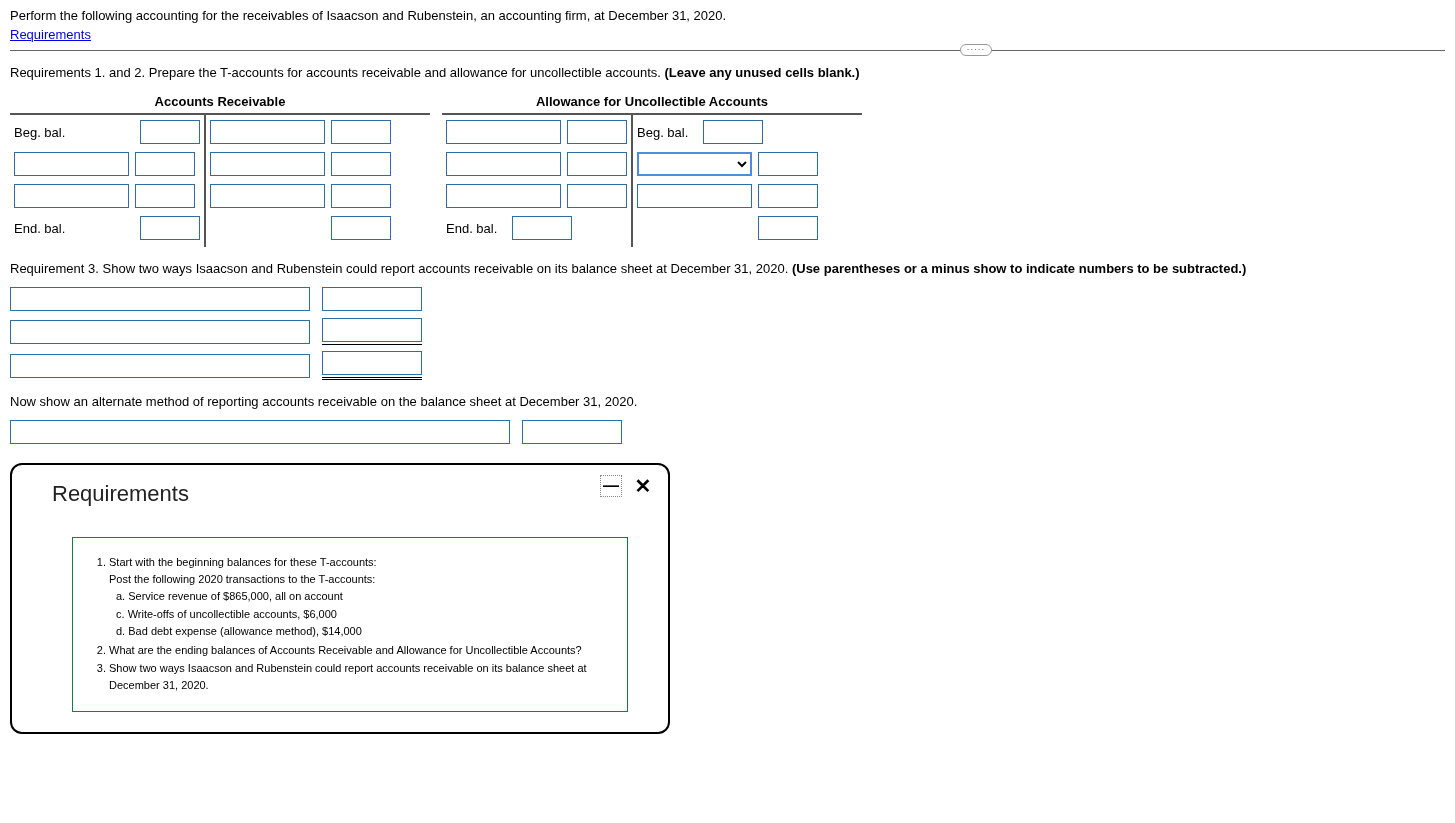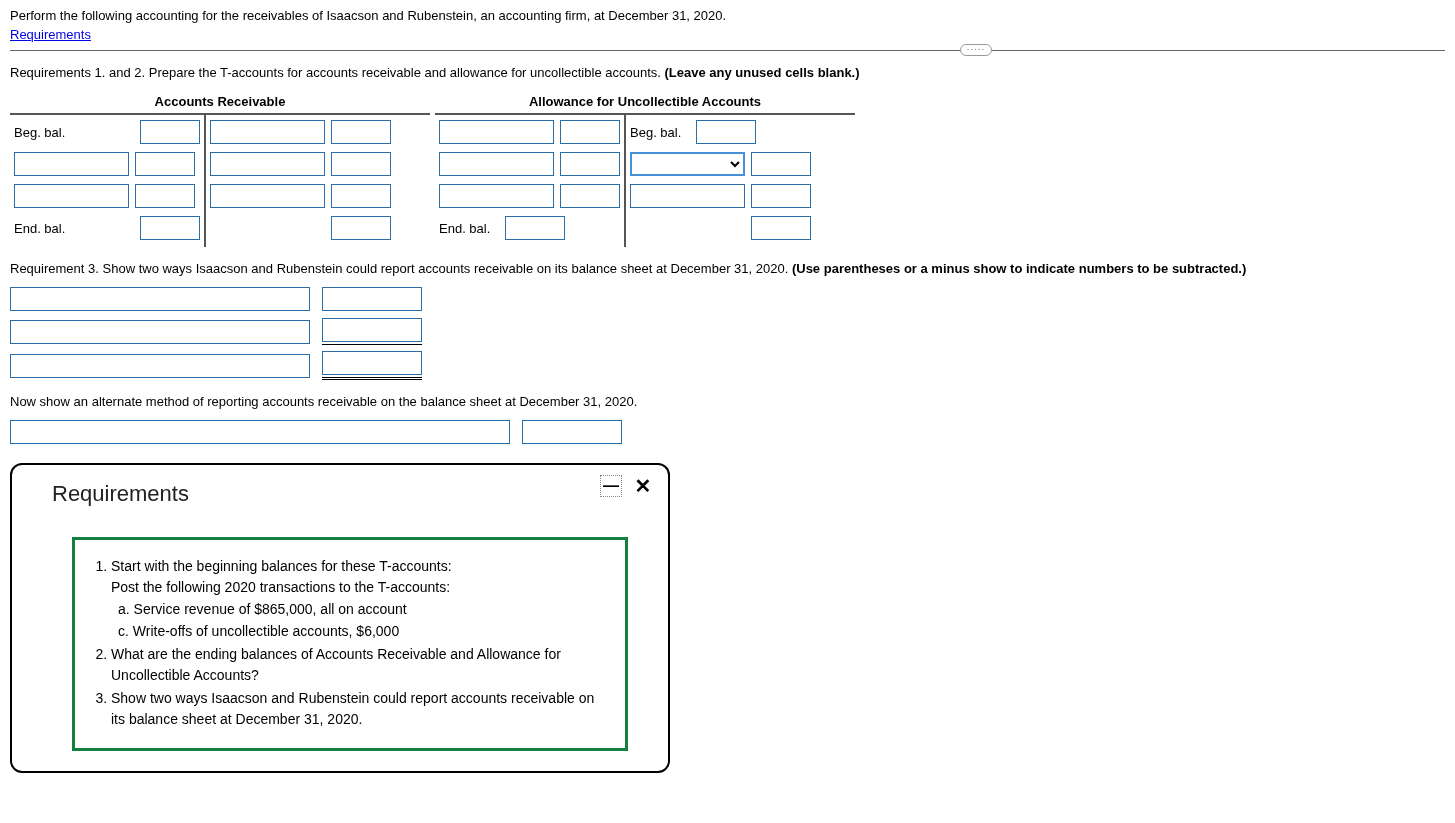--- a/index.html
+++ b/index.html
@@ -19,21 +19,21 @@
       position: absolute; top: -6px; left: 950px;
       width: 32px; height: 12px;
       border: 1px solid #999; border-radius: 7px;
       background: #fff; font-size: 8px; line-height: 10px;
       text-align: center; letter-spacing: 1px; color: #555;
       cursor: pointer;
     }
     .bold { font-weight: normal; }
     .green { color: #000000; font-weight: bold; }
     .sec-head { margin-bottom: 10px; }
-    .taccounts { display: flex; gap: 5px; margin-top: 6px; margin-bottom: 14px; }
+    .taccounts { display: flex; gap: 12px; margin-top: 6px; margin-bottom: 14px; }
     .tac { display: inline-block; }
     .tac-title { font-weight: bold; text-align: center; padding: 4px 0; border-bottom: 2px solid #555; }
     .tac-body { display: flex; }
     .tac-side { padding: 4px 4px 0 4px; }
     .tac-left { border-right: 2px solid #555; }
     .row { display: flex; align-items: center; gap: 6px; margin-bottom: 6px; min-height: 26px; }
     .lbl { min-width: 120px; }
     .lbl-sm { min-width: 60px; }
     input.fld, select.fld {
       height: 24px; border: 1px solid #2a6fa8;
@@ -66,23 +66,23 @@
     .ctrl-btn {
       width: 22px; height: 22px;
       display: flex; align-items: center; justify-content: center;
       border: 1px dotted #888;
       cursor: pointer;
       font-size: 16px; font-weight: bold;
     }
     .ctrl-btn.close-b { border: none; font-size: 20px; }
     .popup-body {
       margin: 20px 40px 20px 60px;
-      border: 3px solid #15803d;
+      border: 1px solid #15803d;
       padding: 16px 18px;
-      font-size: 14px;
+      font-size: 11px;
       line-height: 1.5;
     }
     .popup-body ol { margin: 0; padding-left: 18px; }
     .popup-body ol > li { margin-bottom: 2px; }
     .popup-body .num { font-weight: bold; }
     .sub-ul { list-style: disc; margin: 2px 0 2px 24px; padding: 0; }
     .sub-letters { margin-left: 7px; }
     .sub-letters div { margin: 1px 0; }
   </style>
 </head>
@@ -229,20 +229,21 @@
     </div>
   </div>
   <div class="popup-body">
     <ol>
       <li><span class="num"></span>
         <span>Start with the beginning balances for these T-accounts:</span>
         <div>Post the following 2020 transactions to the T-accounts:</div>
         <div class="sub-letters">
           <div><span class="bold">a.</span> <span>Service revenue of $865,000, all on account</span></div>
           <div><span class="bold">c.</span> <span>Write-offs of uncollectible accounts, $6,000</span></div>
+          <div><span class="bold">d.</span> <span>Bad debt expense (allowance method), $14,000</span></div>
         </div>
       </li>
       <li>What are the ending balances of Accounts Receivable and Allowance for Uncollectible Accounts?</li>
       <li>Show two ways Isaacson and Rubenstein could report accounts receivable on its balance sheet at December 31, 2020.</li>
     </ol>
   </div>
 </div>
 
 
 

